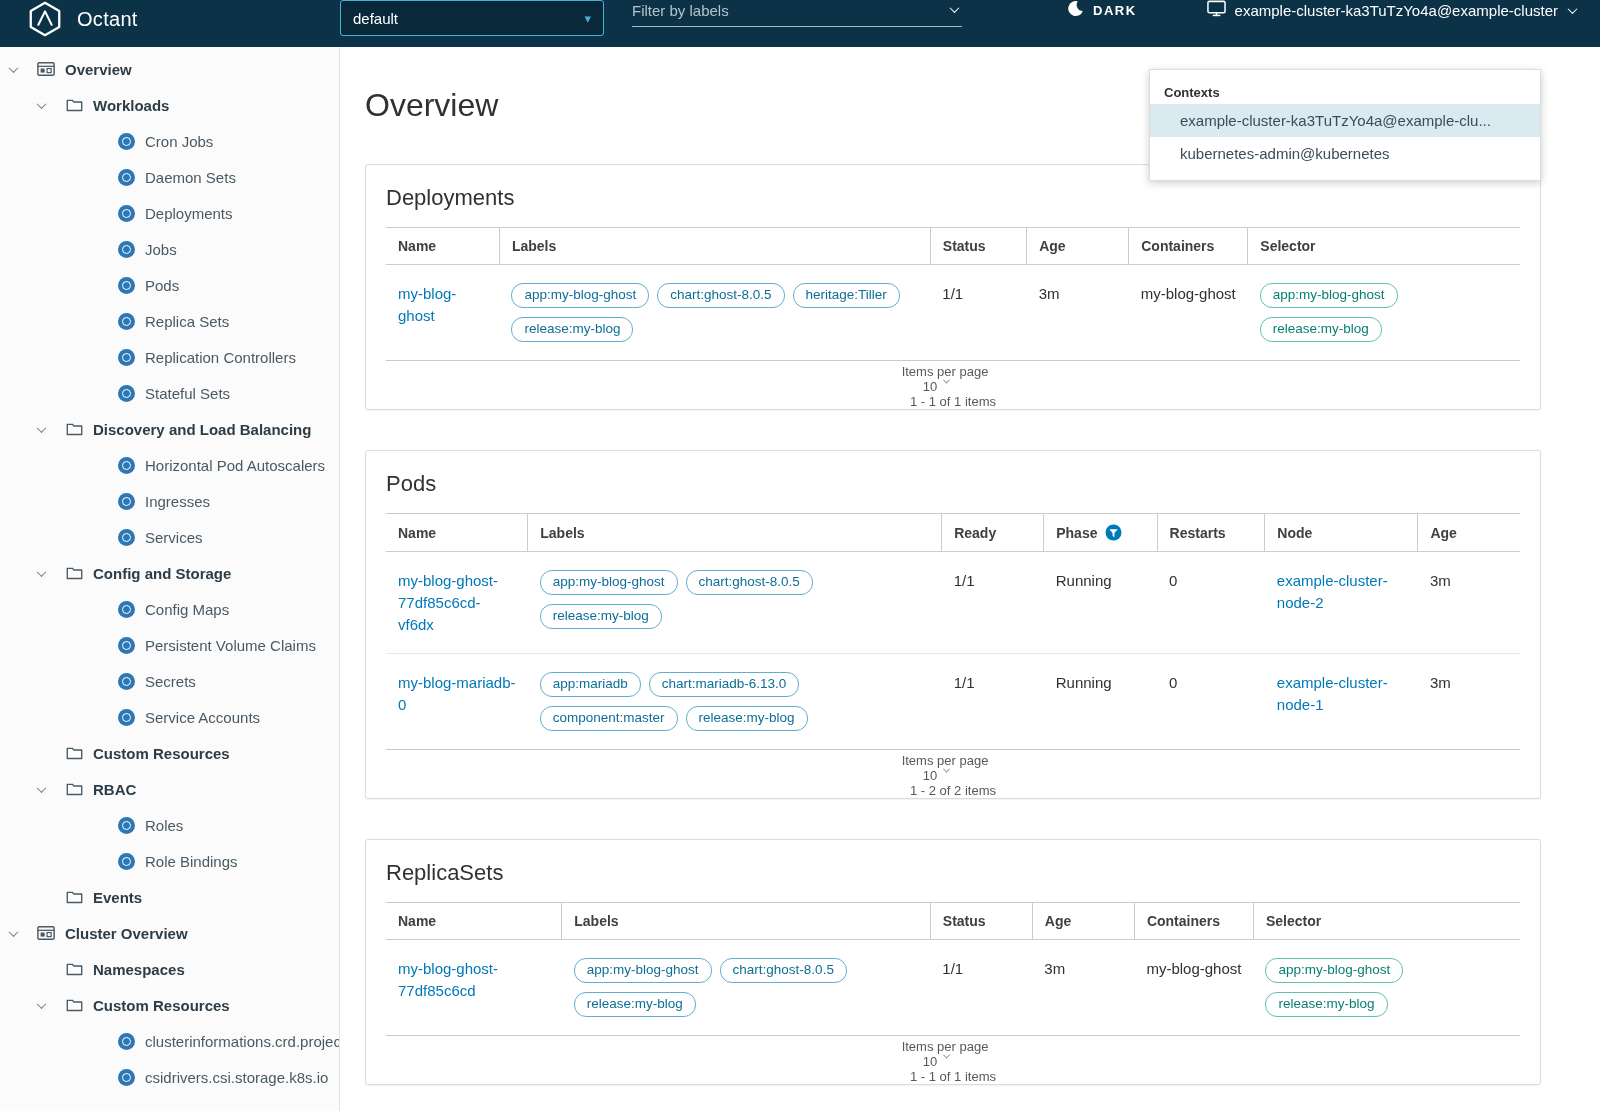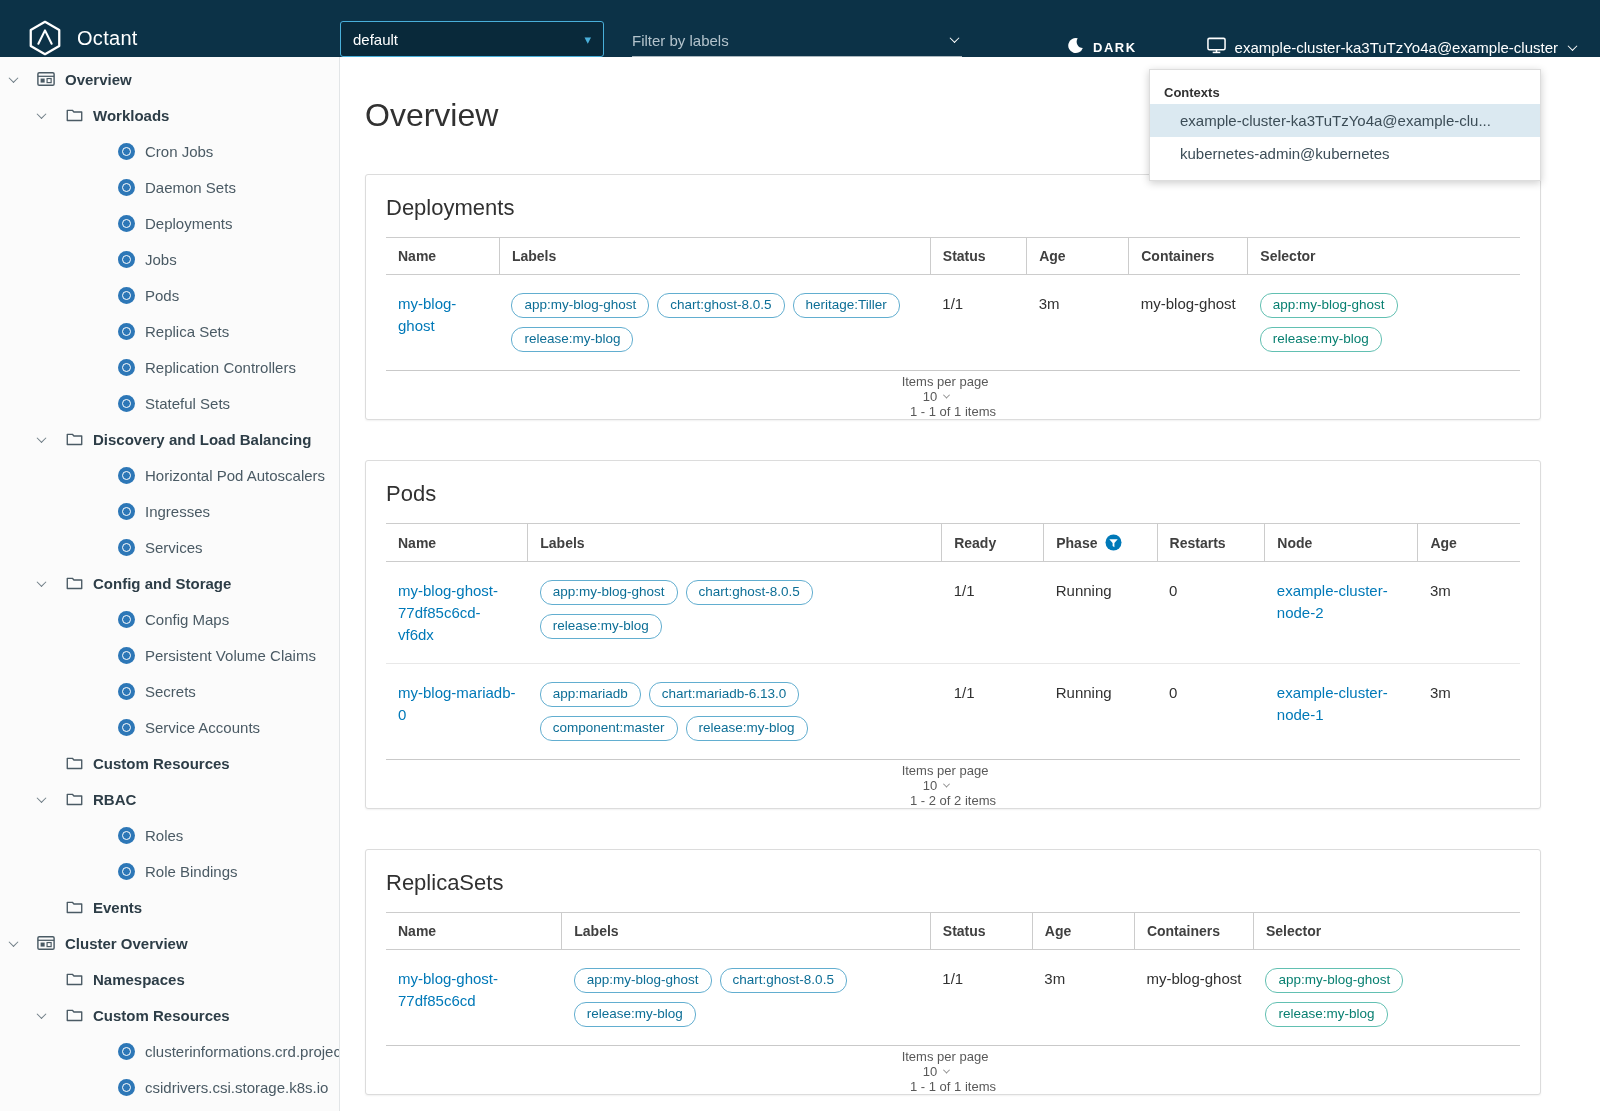--- a/index.html
+++ b/index.html
@@ -6,21 +6,21 @@
   html,body { margin:0; padding:0; }
   body {
     width:1600px; height:1111px; overflow:hidden;
     font-family:"Liberation Sans", sans-serif;
     background:#fff; color:#313131;
   }
   .app { width:100%; height:100%; display:flex; flex-direction:column; position:relative; }
 
   
   .topbar {
-    height:57px; flex:none; display:flex; align-items:flex-end;
+    height:47px; flex:none; display:flex; align-items:flex-start;
     background:var(--header-bg,#0c3247); color:#fff;
   }
   .brand { display:flex; align-items:center; gap:13px; width:340px; flex:none; padding-left:26px; cursor:pointer; }
   .brand-name { font-size:20px; letter-spacing:.3px; }
   .logo svg { display:block; }
   .ns-select {
     width:264px; height:36px; flex:none; border:1px solid var(--accent-blue,#49afd9);
     border-radius:3px; background:rgba(0,0,0,.18); display:flex; align-items:center;
     justify-content:space-between; padding:0 12px; font-size:15px; cursor:pointer;
   }
@@ -80,21 +80,21 @@
   td { padding:18px 12px; vertical-align:top; font-size:15px; color:#313131; }
   .cell-link { color:var(--link-blue,#0079b8); text-decoration:none; word-break:break-word; line-height:1.45; cursor:pointer; }
   .cell-text { line-height:1.45; word-break:break-word; display:block; }
   .badges { display:flex; flex-wrap:wrap; gap:9px 8px; }
   .badge { display:inline-block; border-radius:12px; padding:2px 12px 3px; font-size:13.5px; line-height:18px; white-space:nowrap; border:1px solid; cursor:pointer; background:#fff; }
   .badge.blue { border-color:var(--badge-blue-border,#62aed0); color:var(--badge-blue-text,#0d6e96); }
   .badge.teal { border-color:var(--badge-teal-border,#62c0b2); color:var(--badge-teal-text,#077f70); }
 
   .dg-footer { display:flex; justify-content:flex-end; align-items:center; height:48px; font-size:13px; color:#595959;flex-direction:column; }
   .f-label { margin-right:16px; }
-  .f-select { display:flex; align-items:center; gap:7px; cursor:pointer; margin-right:34px; color:#595959; }
+  .f-select { display:flex; gap:7px; cursor:pointer; margin-right:34px; color:#595959; }
   .f-select .chev { color:#8c8c8c; }
 
   
   .cols-deployments col:nth-child(1){width:10%} .cols-deployments col:nth-child(2){width:38%}
   .cols-deployments col:nth-child(3){width:8.5%} .cols-deployments col:nth-child(4){width:9%}
   .cols-deployments col:nth-child(5){width:10.5%} .cols-deployments col:nth-child(6){width:24%}
   .cols-pods col:nth-child(1){width:12.5%} .cols-pods col:nth-child(2){width:36.5%}
   .cols-pods col:nth-child(3){width:9%} .cols-pods col:nth-child(4){width:10%}
   .cols-pods col:nth-child(5){width:9.5%} .cols-pods col:nth-child(6){width:13.5%}
   .cols-pods col:nth-child(7){width:9%}

